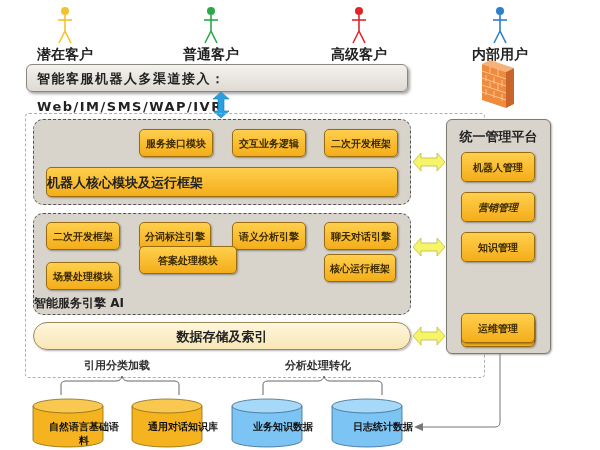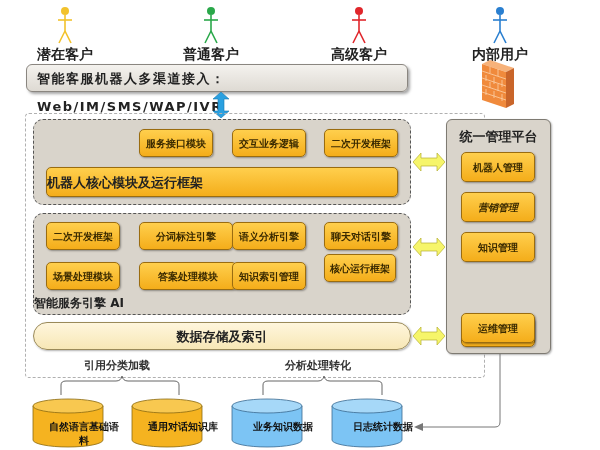--- a/index.html
+++ b/index.html
@@ -106,26 +106,25 @@
 
 <div class="panel" style="left:33px;top:119px;width:378px;height:86px;">
   <div class="mod" style="left:105px;top:9px;width:74px;">服务接口模块</div>
   <div class="mod" style="left:290px;top:9px;width:74px;">二次开发框架</div>
   <div class="mod" style="left:198px;top:9px;width:74px;">交互业务逻辑</div>
   <div class="bar" style="left:12px;top:47px;width:352px;height:30px;line-height:30px;">机器人核心模块及运行框架</div>
 </div>
 
 <div class="panel" style="left:33px;top:213px;width:378px;height:102px;">
   <div class="mod" style="left:12px;top:8px;width:74px;">二次开发框架</div>
-  <div class="mod" style="left:105px;top:8px;width:94px;">分词标注引擎</div>
+  <div class="mod" style="left:105px;top:8px;width:72px;">分词标注引擎</div>
   <div class="mod" style="left:198px;top:8px;width:74px;">语义分析引擎</div>
   <div class="mod" style="left:290px;top:8px;width:74px;">聊天对话引擎</div>
   <div class="mod" style="left:12px;top:48px;width:74px;">场景处理模块</div>
-  <div class="mod" style="left:105px;top:48px;width:98px;">答案处理模块</div>
-  <div class="mod" style="left:198px;top:48px;width:74px;">知识索引管理</div>
+  <div class="mod" style="left:105px;top:32px;width:98px;">答案处理模块</div>
   <div class="mod" style="left:290px;top:40px;width:72px;">核心运行框架</div>
   <div class="engine-label" style="left:0;width:100%;top:81px;">智能服务引擎 AI</div>
 </div>
 
 <div class="storage">数据存储及索引</div>
 
 <svg class="abs" style="left:413px;top:152px;" width="32" height="20" viewBox="0 0 32 20">
   <path d="M0,10 L8,1 L8,6 L24,6 L24,1 L32,10 L24,19 L24,14 L8,14 L8,19 Z" fill="#f6f56a" stroke="#b5b030" stroke-width="0.7"></path>
 </svg>
 <svg class="abs" style="left:413px;top:237px;" width="32" height="20" viewBox="0 0 32 20">

